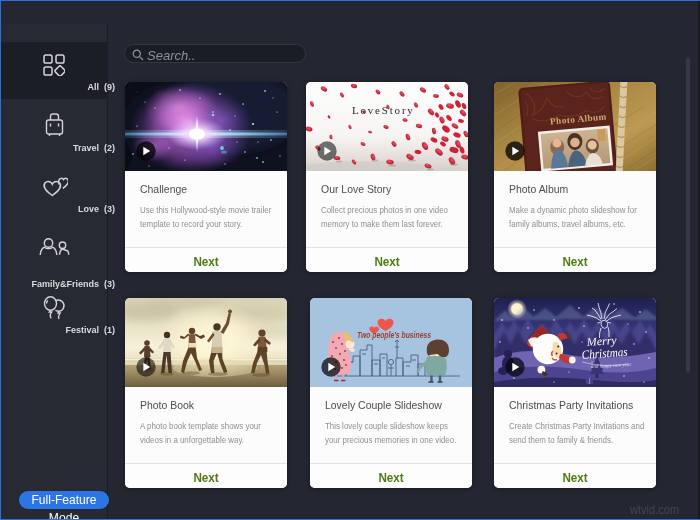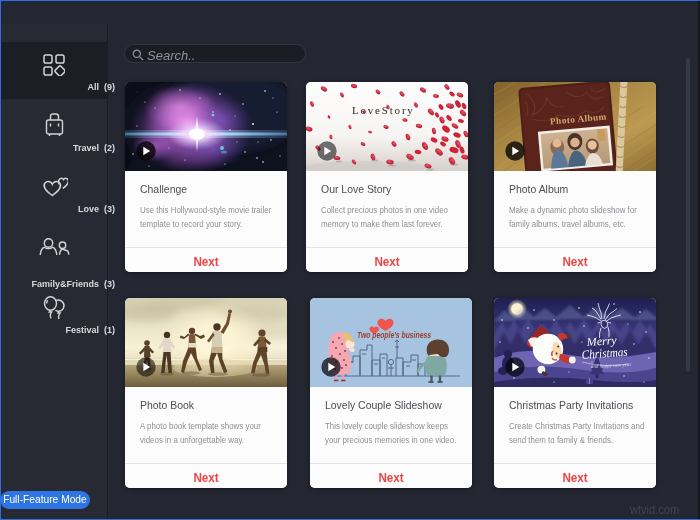--- a/index.html
+++ b/index.html
@@ -14,23 +14,23 @@
   .slabel { position:absolute; width:107px; left:0; text-align:right; font-size:9px; font-weight:bold; color:#d8dadc;margin-left:8px; }
   #main { position:absolute; left:108px; top:24px; width:592px; height:496px; background:#242732; }
   #search { position:absolute; left:124px; top:44px; width:182px; height:19px; border-radius:9.5px; background:#1a1d23; border:1px solid #32363e; }
   #search .ph { position:absolute; left:22px; top:3px; font-size:13px; font-style:italic; color:#8d939c; }
   .card { position:absolute; width:162px; height:190px; border-radius:5px; overflow:hidden; background:#fcfcfc; box-shadow:0 1px 5px rgba(0,0,0,.4); }
   .thumb { position:absolute; left:0; top:0; width:162px; height:89px; }
   .thumb svg { display:block; width:162px; height:89px; }
   .play { position:absolute; left:10.5px; top:59px; width:20px; height:20px; }
   .title { position:absolute; left:14.5px; top:101px; font-size:11px; line-height:13px; color:#4a4d52; transform:scaleX(0.95); transform-origin:0 0; white-space:nowrap; }
   .desc { position:absolute; left:15px; top:120.6px; font-size:9.3px; line-height:14.3px; color:#8d9095; transform:scaleX(0.85); transform-origin:0 0; white-space:nowrap; }
-  .next { position:absolute; left:0; top:165px; width:162px; height:25px; border-top:1px solid #e3e3e3; background:#fdfdfd; text-align:center; line-height:23px; padding-top:2px; font-weight:bold; font-size:13px; color:#ef4444; }
+  .next { position:absolute; left:0; top:165px; width:162px; height:25px; border-top:1px solid #e3e3e3; background:#fdfdfd; text-align:center; line-height:23px; padding-top:2px; font-weight:bold; font-size:13px; color:#4d7c0f; }
   .next span { display:inline-block; transform:scaleX(0.9); }
-  #ffm { position:absolute; left:0; top:491px; width:90px; height:17.5px; border-radius:9px; background:#2d74e4; color:#fff; font-size:11px; text-align:center; line-height:17.5px; }
+  #ffm { position:absolute; left:19px; top:491px; width:90px; height:17.5px; border-radius:9px; background:#2d74e4; color:#fff; font-size:13px; text-align:center; line-height:17.5px; }
   #ffm span { display:inline-block; transform:scaleX(0.93); }
   #wm { position:absolute; left:630px; top:503px; font-size:12.3px; color:#424650; transform:scaleX(0.9); transform-origin:0 0; }
   #sbtrack { position:absolute; left:686px; top:54px; width:4px; height:436px; background:#25282f; }
   #sbthumb { position:absolute; left:686px; top:58px; width:4px; height:314px; background:#363a42; border-radius:2px; }
   #border { position:absolute; left:0; top:0; width:700px; height:520px; border-left:1px solid #2e6ee2; border-top:1px solid #2e6ee2; border-bottom:1px solid #2e6ee2; pointer-events:none; z-index:50; }
   #redge { position:absolute; right:0; top:0; width:2px; height:520px; background:#17191e; z-index:49; }
 </style>
 </head>
 <body>
 <div id="win">

